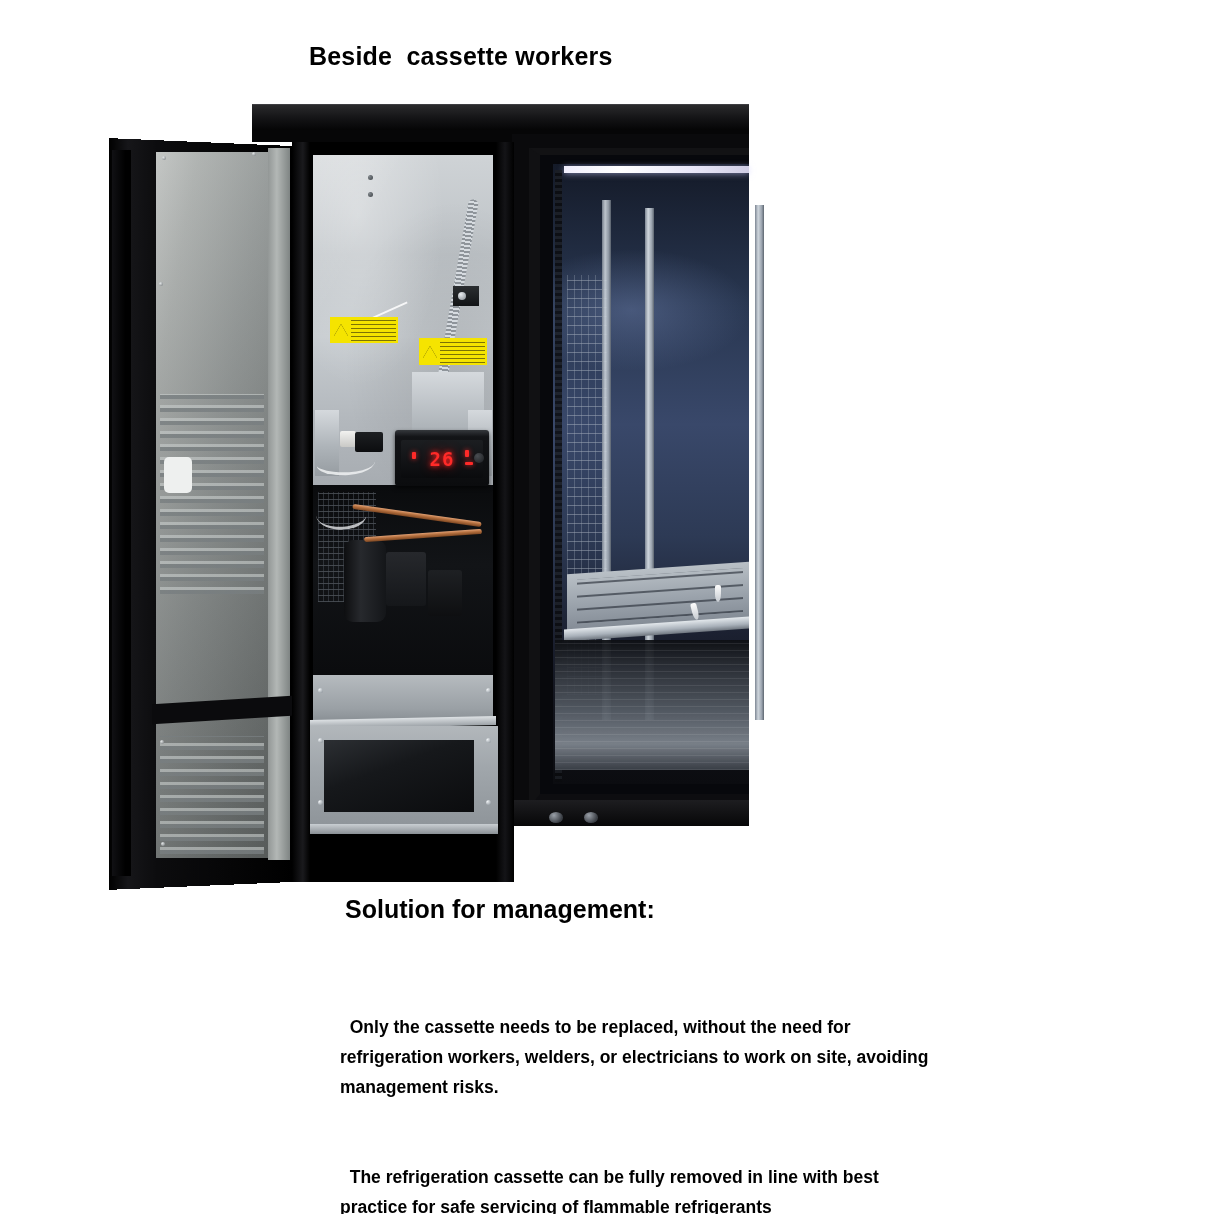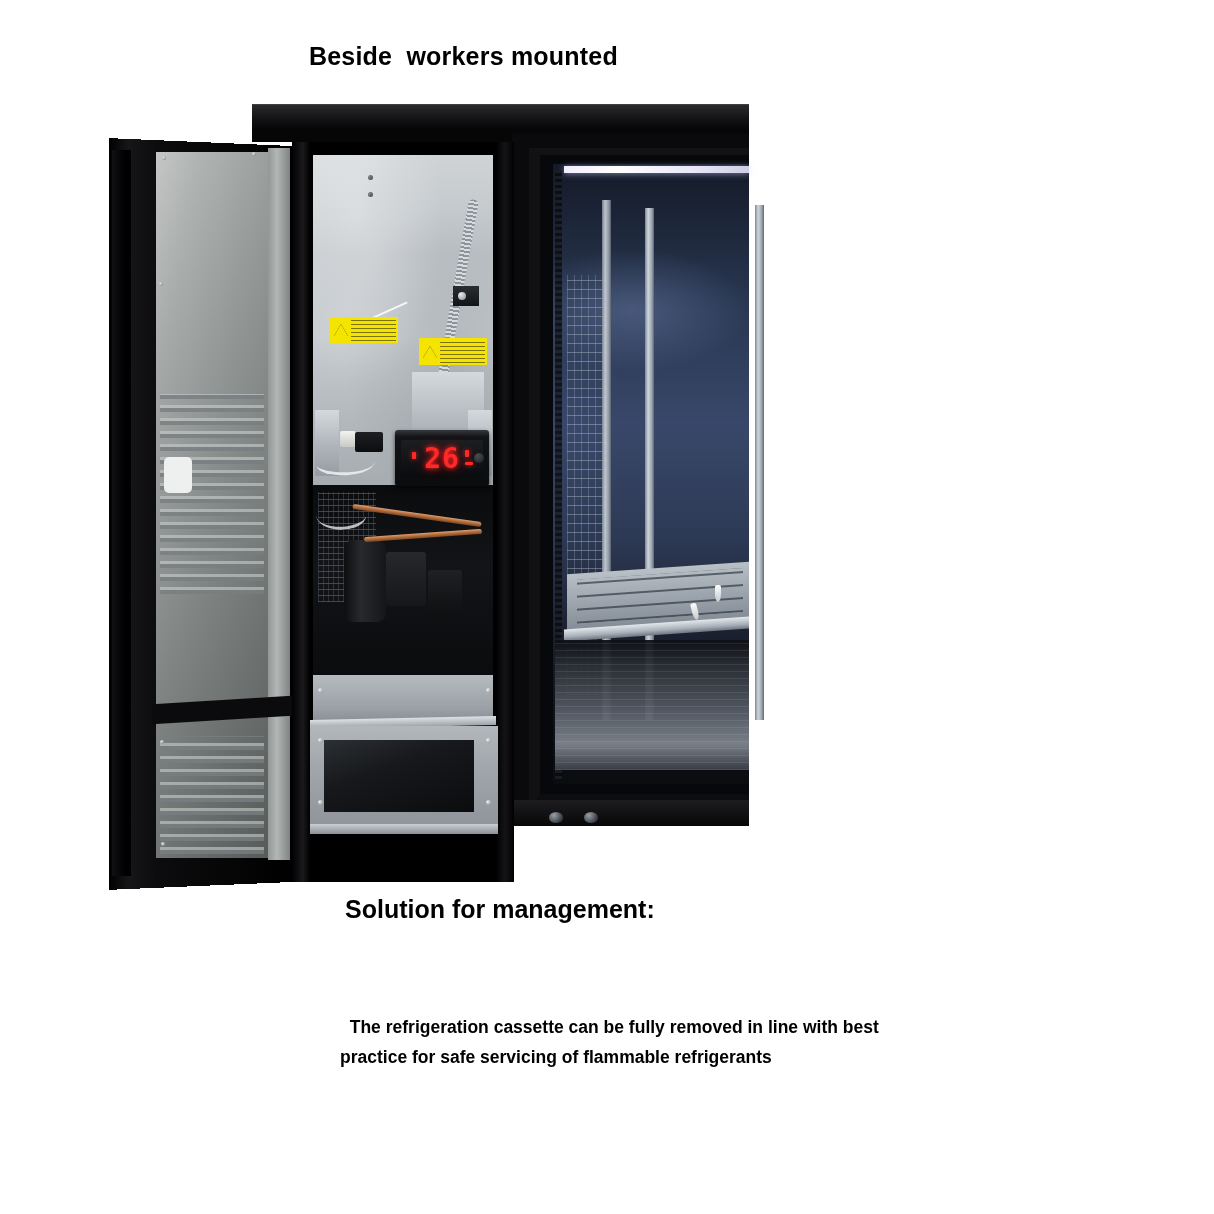--- a/index.html
+++ b/index.html
@@ -480,21 +480,21 @@
     width: 82px; height: 38px;
     background: linear-gradient(180deg,#1c1e21,#0a0b0d);
     border-radius: 2px;
     z-index: 9;
     display: flex;
     align-items: center;
     justify-content: center;
   }
   .led-digits {
     font-family: "DejaVu Sans Mono", monospace;
-    font-size: 28px;
+    font-size: 19px;
     font-weight: bold;
     color: #ff2a28;
     letter-spacing: 1px;
     text-shadow: 0 0 5px rgba(255,40,40,.95), 0 0 11px rgba(255,0,0,.7);
     line-height: 1;
   }
   .led-dot {
     position: absolute;
     width: 4px; height: 7px;
     border-radius: 1px;
@@ -576,21 +576,21 @@
     position: absolute;
     width: 5px; height: 5px;
     border-radius: 50%;
     background: radial-gradient(circle at 30% 30%, #eef1f3, #808890);
     z-index: 4;
   }
 </style>
 </head>
 <body>
 
-<div class="slide-title">Beside  workers mounted</div>
+<div class="slide-title">Beside  cassette workers</div>
 
 <div id="photo">
 
   <div class="canopy"></div>
   <div class="canopy-lip"></div>
 
   <div class="cabinet-body"></div>
   <div class="glass-frame"></div>
   <div class="interior"></div>
   <div class="led-strip"></div>
@@ -690,15 +690,16 @@
   <div class="door-screw" style="left:50px; top:56px;"></div>
   <div class="door-screw" style="left:140px; top:52px;"></div>
   <div class="door-screw" style="left:47px; top:182px;"></div>
   <div class="door-screw" style="left:48px; top:640px;"></div>
   <div class="door-screw" style="left:49px; top:742px;"></div>
 </div>
 
 <div class="section-heading">Solution for management:</div>
 
 <div class="body-copy">
+  <p class="para">  Only the cassette needs to be replaced, without the need for refrigeration workers, welders, or electricians to work on site, avoiding management risks.</p>
   <p class="para">  The refrigeration cassette can be fully removed in line with best practice for safe servicing of flammable refrigerants</p>
   
 </div>
 
 </body></html>

